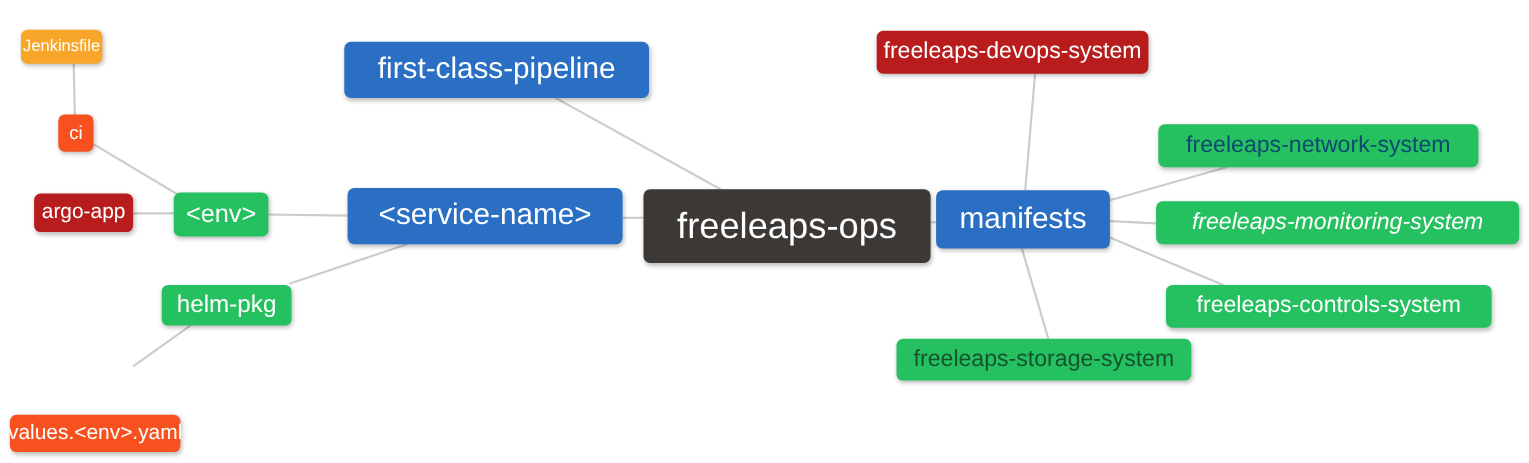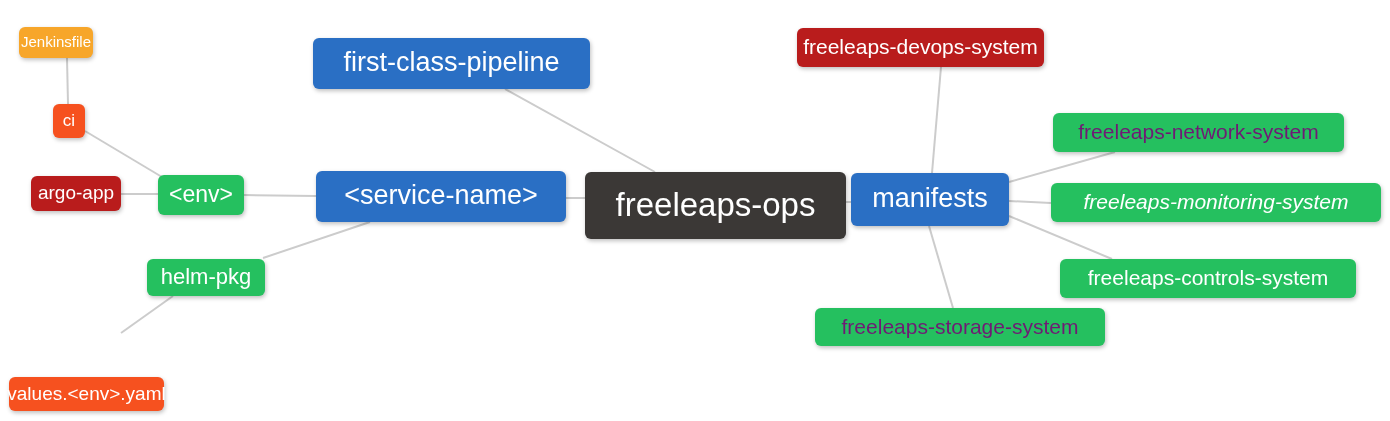--- a/index.html
+++ b/index.html
@@ -62,18 +62,18 @@
       <div class="node" style="left: 313px; top: 38px; width: 277px; height: 51px; font-size: 27px; background: rgb(42, 111, 196); color: rgb(255, 255, 255);">first-class-pipeline</div>
       <div class="node" style="left: 316px; top: 171px; width: 250px; height: 51px; font-size: 27px; background: rgb(42, 111, 196); color: rgb(255, 255, 255);">&lt;service-name&gt;</div>
       <div class="node" style="left: 851px; top: 173px; width: 158px; height: 53px; font-size: 27px; background: rgb(42, 111, 196); color: rgb(255, 255, 255);">manifests</div>
       <div class="node" style="left: 158px; top: 175px; width: 86px; height: 40px; font-size: 23px; background: rgb(37, 192, 95); color: rgb(255, 255, 255);">&lt;env&gt;</div>
       <div class="node" style="left: 147px; top: 259px; width: 118px; height: 37px; font-size: 22px; background: rgb(37, 192, 95); color: rgb(255, 255, 255);">helm-pkg</div>
       <div class="node" style="left: 19px; top: 27px; width: 74px; height: 31px; font-size: 15px; background: rgb(247, 166, 42); color: rgb(255, 255, 255);">Jenkinsfile</div>
       <div class="node" style="left: 53px; top: 104px; width: 32px; height: 34px; font-size: 17px; background: rgb(246, 81, 31); color: rgb(255, 255, 255);">ci</div>
       <div class="node" style="left: 31px; top: 176px; width: 90px; height: 35px; font-size: 19px; background: #b91c1c; color: rgb(255, 255, 255);">argo-app</div>
       <div class="node" style="left: 9px; top: 333px; width: 155px; height: 34px; font-size: 19px; background: rgb(246, 81, 31); color: rgb(255, 255, 255); margin-top: 44px;">values.&lt;env&gt;.yaml</div>
       <div class="node" style="left: 797px; top: 28px; width: 247px; height: 39px; font-size: 21px; background: #b91c1c; color: rgb(255, 255, 255);">freeleaps-devops-system</div>
-      <div class="node" style="left: 1053px; top: 113px; width: 291px; height: 39px; font-size: 21px; background: rgb(37, 192, 95); color: #701a75;">freeleaps-network-system</div>
+      <div class="node" style="left: 1053px; top: 113px; width: 291px; height: 39px; font-size: 21px; background: rgb(37, 192, 95); color: #0c4a6e;">freeleaps-network-system</div>
       <div class="node" style="left: 1051px; top: 183px; width: 330px; height: 39px; font-size: 21px; background: rgb(37, 192, 95); color: rgb(255, 255, 255); font-style: italic;">freeleaps-monitoring-system</div>
       <div class="node" style="left: 1060px; top: 259px; width: 296px; height: 39px; font-size: 21px; background: rgb(37, 192, 95); color: rgb(255, 255, 255);">freeleaps-controls-system</div>
-      <div class="node" style="left: 815px; top: 308px; width: 290px; height: 38px; font-size: 21px; background: rgb(37, 192, 95); color: #701a75;">freeleaps-storage-system</div>
+      <div class="node" style="left: 815px; top: 308px; width: 268px; height: 38px; font-size: 21px; background: rgb(37, 192, 95); color: #14532d;">freeleaps-storage-system</div>
     </div>
 </div>
 
 </body></html>

